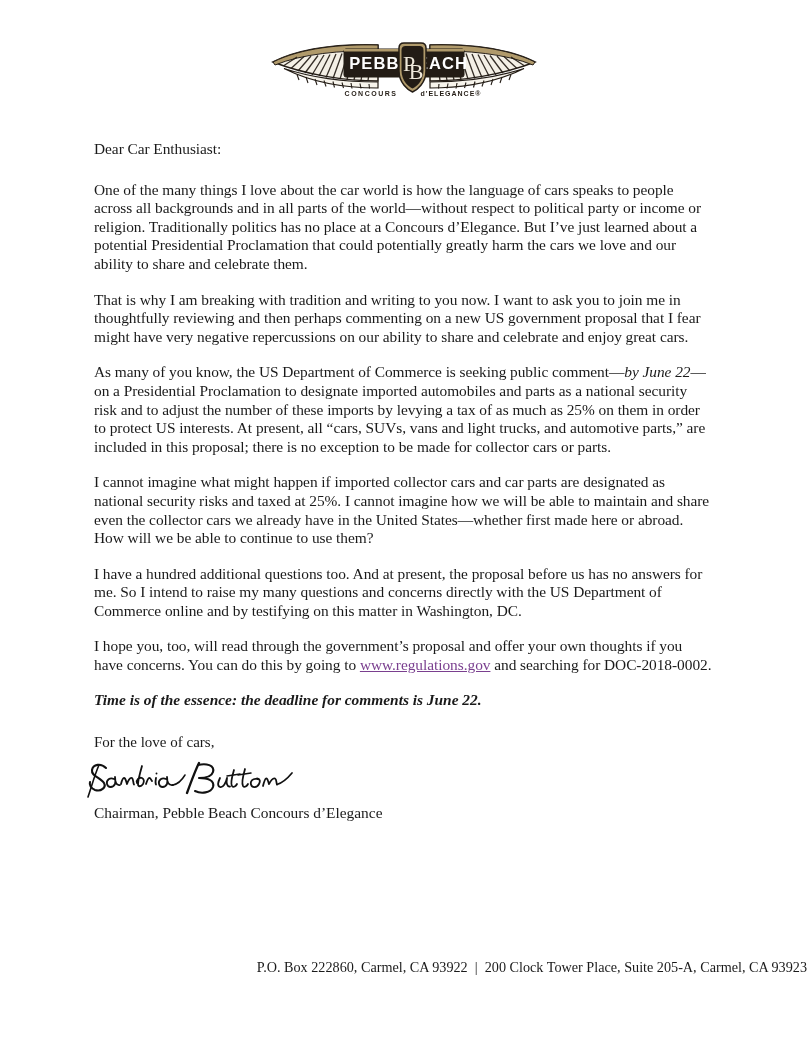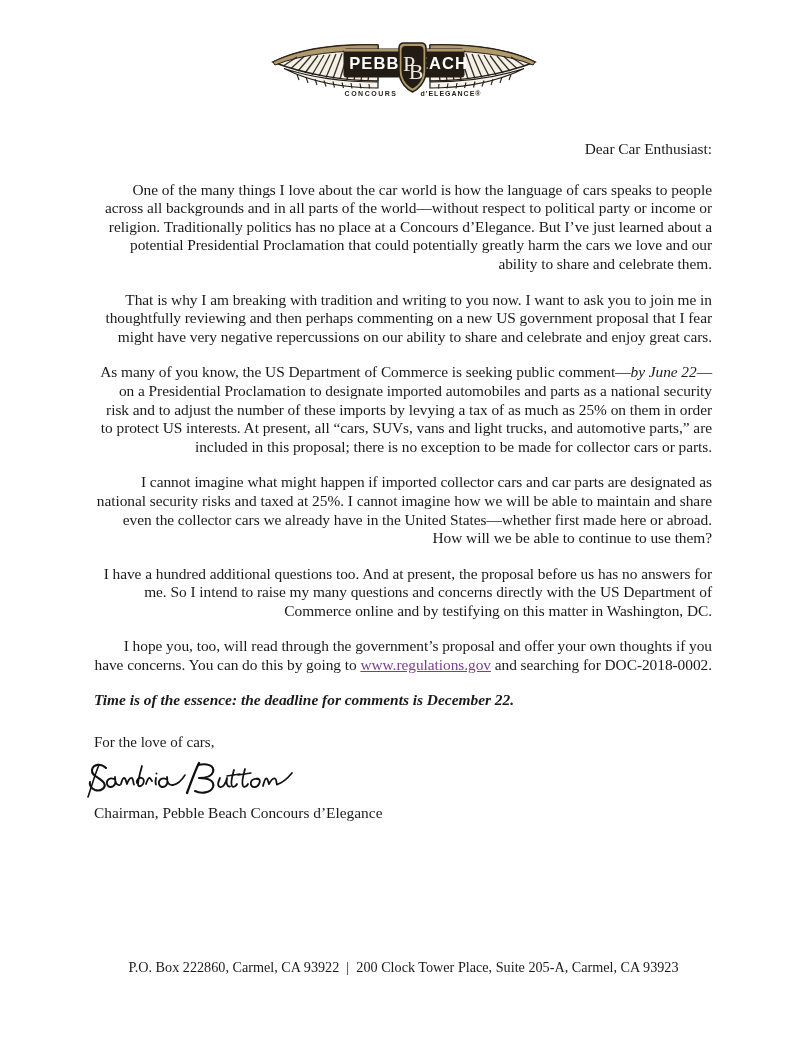--- a/index.html
+++ b/index.html
@@ -32,21 +32,21 @@
   
   .letter {
     position: absolute;
     left: 94px;
     top: 140px;
     width: 618px;
   }
   .para {
     font-size: 15.4px;
     line-height: 18.6px;
-    text-align: right;
+    text-align: left;
     margin: 0 0 17px 0;
     letter-spacing: -0.05px;
   }
   .para.salutation { margin-bottom: 22px; }
   .para.tight { margin-bottom: 16px; }
   .em { font-style: italic; }
   .link {
     color: #7a3f8f;
     text-decoration: underline;
     cursor: pointer;
@@ -79,21 +79,21 @@
     line-height: 18.6px;
     margin: 0;
   }
 
   
   .footer {
     position: absolute;
     left: 0;
     top: 958px;
     width: 807px;
-    text-align: center;
+    text-align: right;
     font-size: 14.2px;
     line-height: 19.5px;
     color: #1a1a1a;
   }
   .footer-line { display: block; white-space: pre; }
 </style>
 </head>
 <body>
 
 <div class="letterhead">
@@ -198,21 +198,21 @@
   <p class="para">That is why I am breaking with tradition and writing to you now. I want to ask you to join me in thoughtfully reviewing and then perhaps commenting on a new US government proposal that I fear might have very negative repercussions on our ability to share and celebrate and enjoy great cars.</p>
 
   <p class="para"><span>As many of you know, the US Department of Commerce is seeking public comment—</span><span class="em">by June 22</span><span>—on a Presidential Proclamation to designate imported automobiles and parts as a national security risk and to adjust the number of these imports by levying a tax of as much as 25% on them in order to protect US interests. At present, all “cars, SUVs, vans and light trucks, and automotive parts,” are included in this proposal; there is no exception to be made for collector cars or parts.</span></p>
 
   <p class="para">I cannot imagine what might happen if imported collector cars and car parts are designated as national security risks and taxed at 25%. I cannot imagine how we will be able to maintain and share even the collector cars we already have in the United States—whether first made here or abroad. How will we be able to continue to use them?</p>
 
   <p class="para">I have a hundred additional questions too. And at present, the proposal before us has no answers for me. So I intend to raise my many questions and concerns directly with the US Department of Commerce online and by testifying on this matter in Washington, DC.</p>
 
   <p class="para tight"><span>I hope you, too, will read through the government’s proposal and offer your own thoughts if you have concerns. You can do this by going to </span><a class="link" href="#">www.regulations.gov</a><span> and searching for DOC-2018-0002.</span></p>
 
-  <p class="emphasis-line">Time is of the essence: the deadline for comments is December 22.</p>
+  <p class="emphasis-line">Time is of the essence: the deadline for comments is June 22.</p>
 
   <p class="signoff">For the love of cars,</p>
 
   <div class="signature-wrap">
     <svg class="signature-svg" width="210" height="44" viewBox="0 0 420 88">
       <g fill="none" stroke="#111111" stroke-linecap="round" stroke-linejoin="round">
 
         <path d="M44 20 C 34 10, 18 12, 16 24 C 14 36, 34 40, 40 50 C 45 59, 34 68, 22 64 C 14 61, 10 54, 12 48" stroke-width="4.2"></path>
 
         <path d="M30 14 C 22 32, 16 54, 8 78" stroke-width="3.2"></path>

